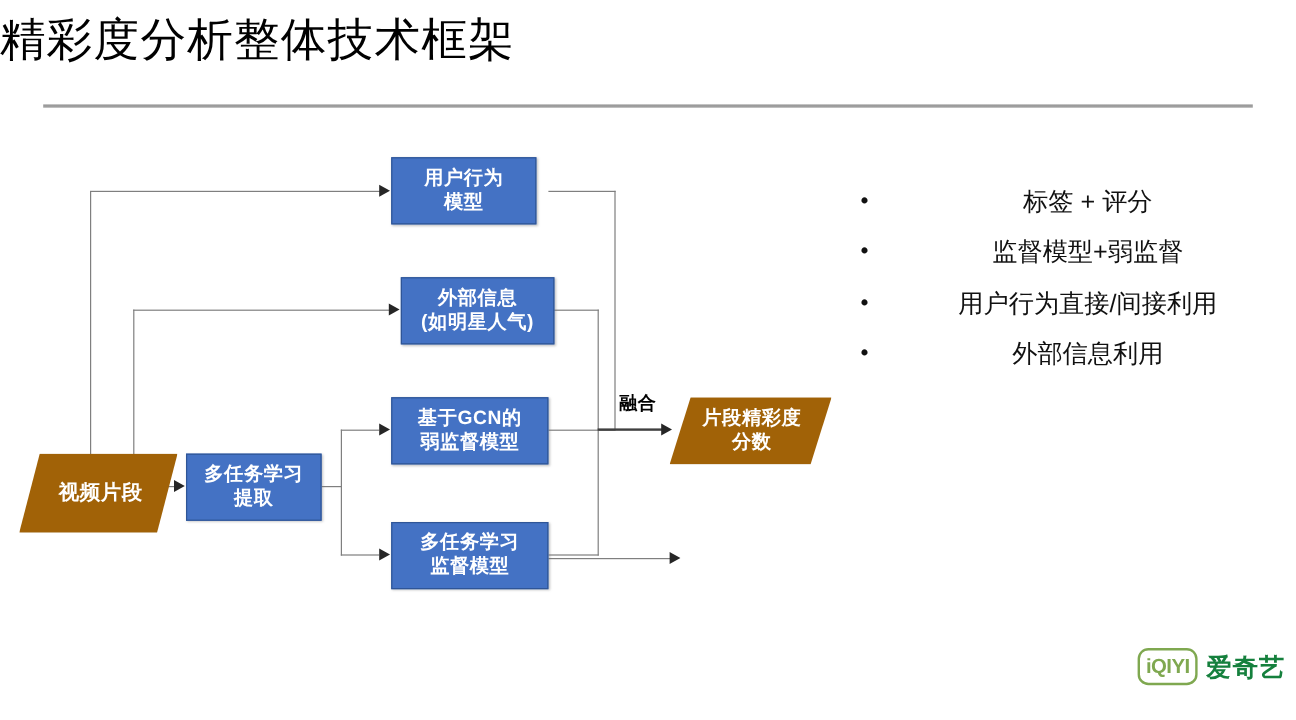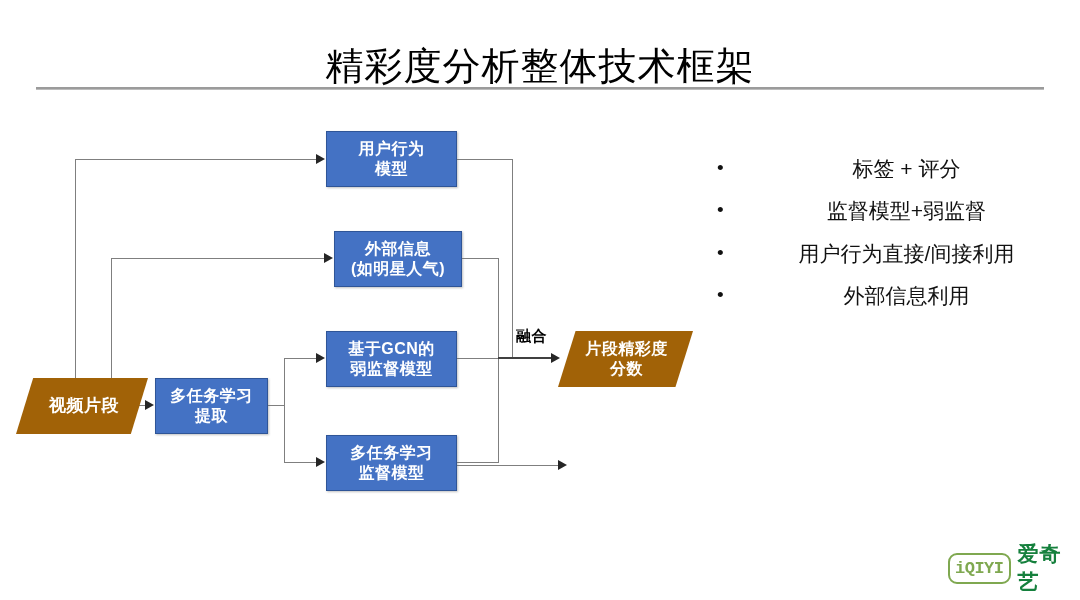--- a/index.html
+++ b/index.html
@@ -15,27 +15,25 @@
     overflow: hidden;
     font-family: "Liberation Sans", "DejaVu Sans", sans-serif;
   }
 
   
   #title {
     position: absolute;
     left: 0;
     top: 8px;
     width: 1080px;
-    text-align: center;
     font-size: 38px;
     font-weight: 400;
     color: #000000;
     letter-spacing: 1px;
     line-height: 1.4;
-    margin-top: 32px;
   }
   #title-rule {
     position: absolute;
     left: 36px;
     top: 87px;
     width: 1008px;
     height: 3px;
     background: linear-gradient(to bottom, #9b9b9b 0%, #9b9b9b 55%, #cfcfcf 100%);
   }
 
@@ -58,28 +56,28 @@
     background: #4472C4;
     border: 1px solid #2F5597;
     box-shadow: 1px 1px 2px rgba(120,120,120,0.45);
   }
   .para {
     background: #a16207;
     filter: drop-shadow(1px 1px 1px rgba(120,120,120,0.5));
   }
 
   
-  #node-user-behavior   { left: 326px; top: 131px; width: 131px; height: 56px; }
+  #node-user-behavior   { left: 326px; top: 131px; width: 121px; height: 56px; }
   #node-external-info   { left: 334px; top: 231px; width: 128px; height: 56px; }
   #node-gcn-weak        { left: 326px; top: 331px; width: 131px; height: 56px; }
   #node-multitask       { left: 326px; top: 435px; width: 131px; height: 56px; }
   #node-feature-extract { left: 155px; top: 378px; width: 113px; height: 56px; }
 
   #node-video-clip {
-    left: 16px; top: 378px; width: 132px; height: 56px;
+    left: 16px; top: 378px; width: 132px; height: 66px;
     clip-path: polygon(13% 0%, 100% 0%, 87% 100%, 0% 100%);
     padding-left: 4px;
     font-size: 17px;
   }
   #node-score {
     left: 558px; top: 331px; width: 135px; height: 56px;
     clip-path: polygon(13% 0%, 100% 0%, 87% 100%, 0% 100%);
     padding-left: 2px;
   }
   #node-highlight-tag {
@@ -150,21 +148,21 @@
     display: flex;
     align-items: center;
     justify-content: center;
     height: 27px;
     padding: 0 5px;
     border: 2.5px solid #7FA850;
     border-radius: 9px;
     color: #7FA850;
     font-size: 17px;
     font-weight: bold;
-    font-family: Liberation Mono, monospace;
+    font-family: Liberation Sans, sans-serif;
     letter-spacing: -0.5px;
   }
   #logo-text {
     color: #15803d;
     font-size: 21px;
     font-weight: bold;
     letter-spacing: 1px;
   }
 </style>
 </head>

